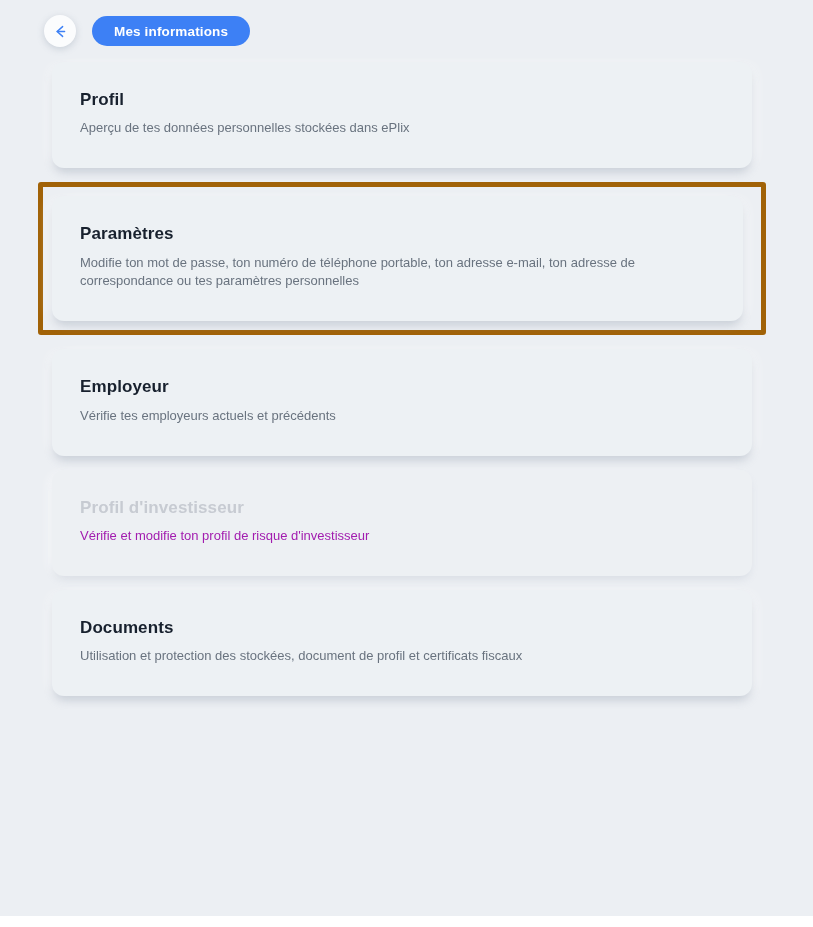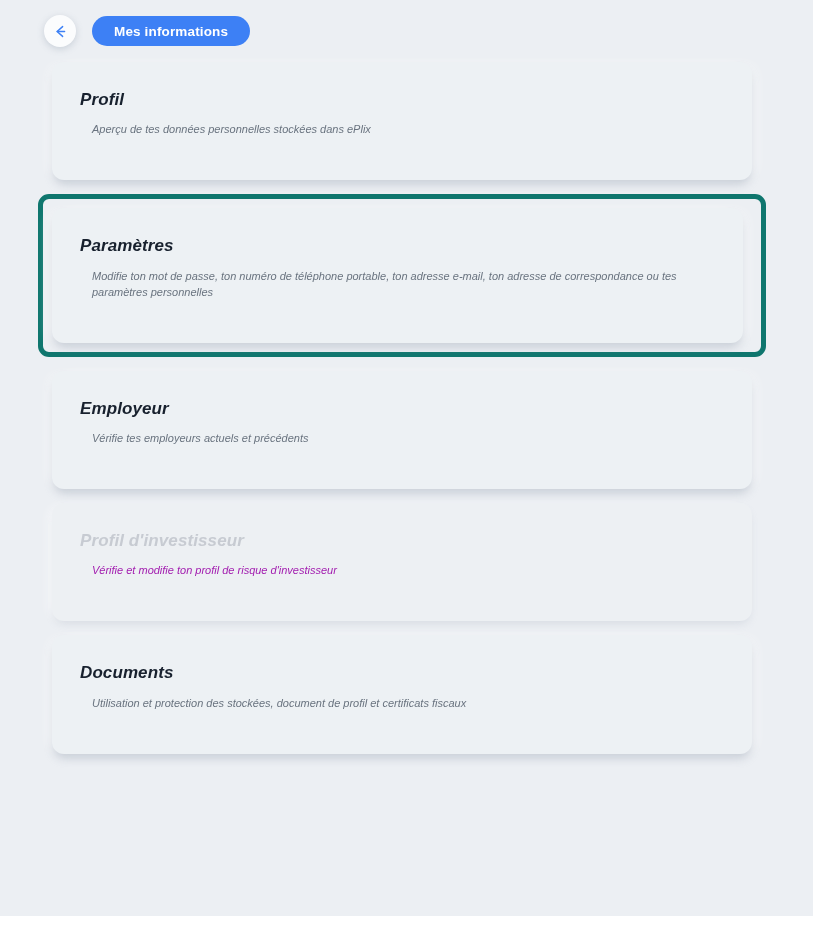--- a/index.html
+++ b/index.html
@@ -85,21 +85,20 @@
     position: absolute;
     left: 0;
     top: 62px;
     width: 813px;
   }
 
   .card-slot {
     position: relative;
     padding: 0 61px 0 52px;
     box-sizing: border-box;
-    font-style: italic;
   }
 
   .card {
     position: relative;
     background: #edf1f4;
     border-radius: 12px;
     padding: 28px 32px 30px 28px;
     box-sizing: border-box;
     box-shadow:
       0 6px 10px -2px rgba(150, 162, 178, 0.45),
@@ -111,42 +110,42 @@
   .card-title {
     font-size: 17px;
     font-weight: bold;
     color: #18212e;
     letter-spacing: 0.1px;
     margin: 0 0 9px 0;
     line-height: 1.2;
   }
 
   .card-desc {
-    font-size: 11px;
+    font-size: 13px;
     color: #69737f;
     line-height: 1.45;
-    margin: 12px;
+    margin: 0;
     max-width: 600px;
   }
 
   
   .card.is-disabled {
     background: #edf0f3;
     box-shadow:
       0 5px 9px -3px rgba(160, 170, 184, 0.30),
       -7px 0 12px -6px rgba(255, 255, 255, 0.9);
     cursor: default;
   }
   .card.is-disabled .card-title { color: #c7cbd2; }
   .card.is-disabled .card-desc  { color: #a21caf; }
 
   
   .highlight-frame {
-    border: 5px solid #0f766e;
-    border-radius: 11px;
+    border: 5px solid #a16207;
+    border-radius: 3px;
     padding: 9px 9px 9px 9px;
     margin: 0 47px 0 38px;
     box-sizing: border-box;
   }
   .highlight-frame .card-slot {
     padding: 0 9px 0 0;
   }
 
   
   .gap-sm { height: 14px; }

